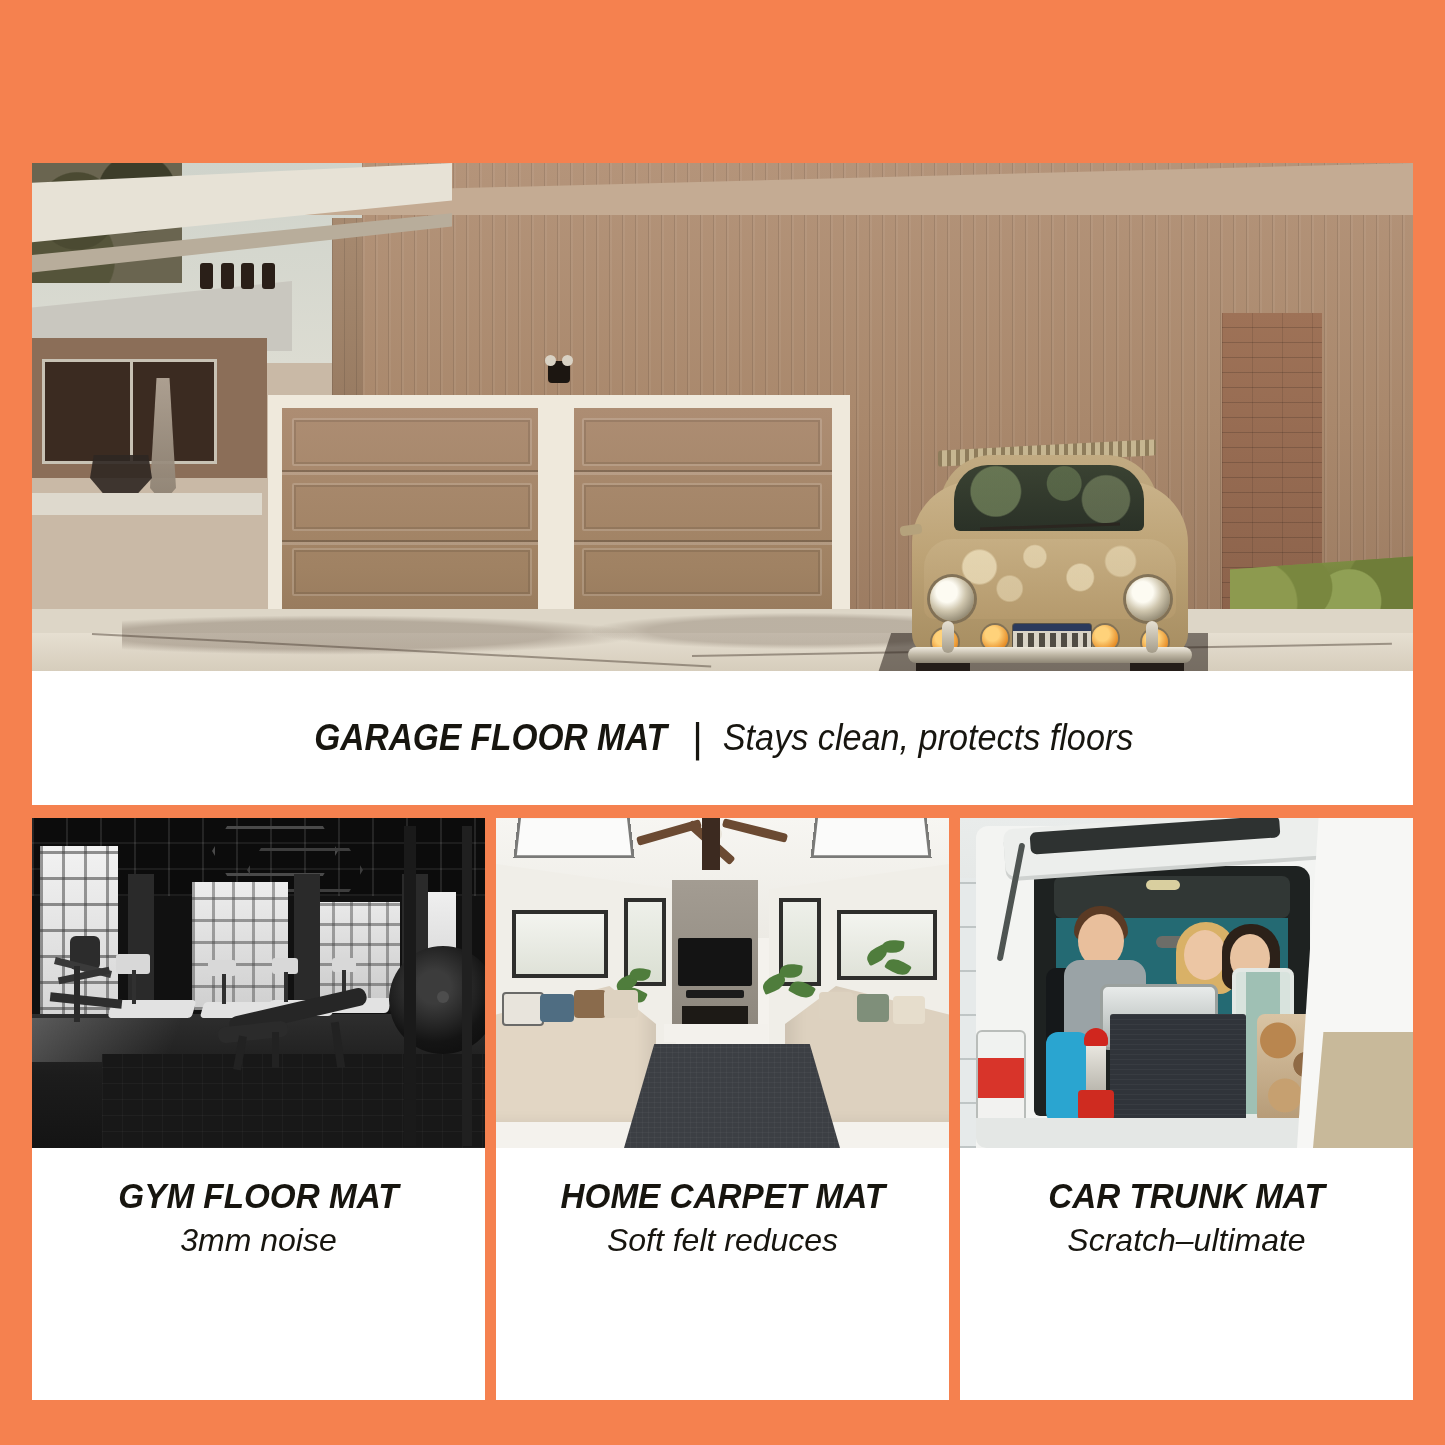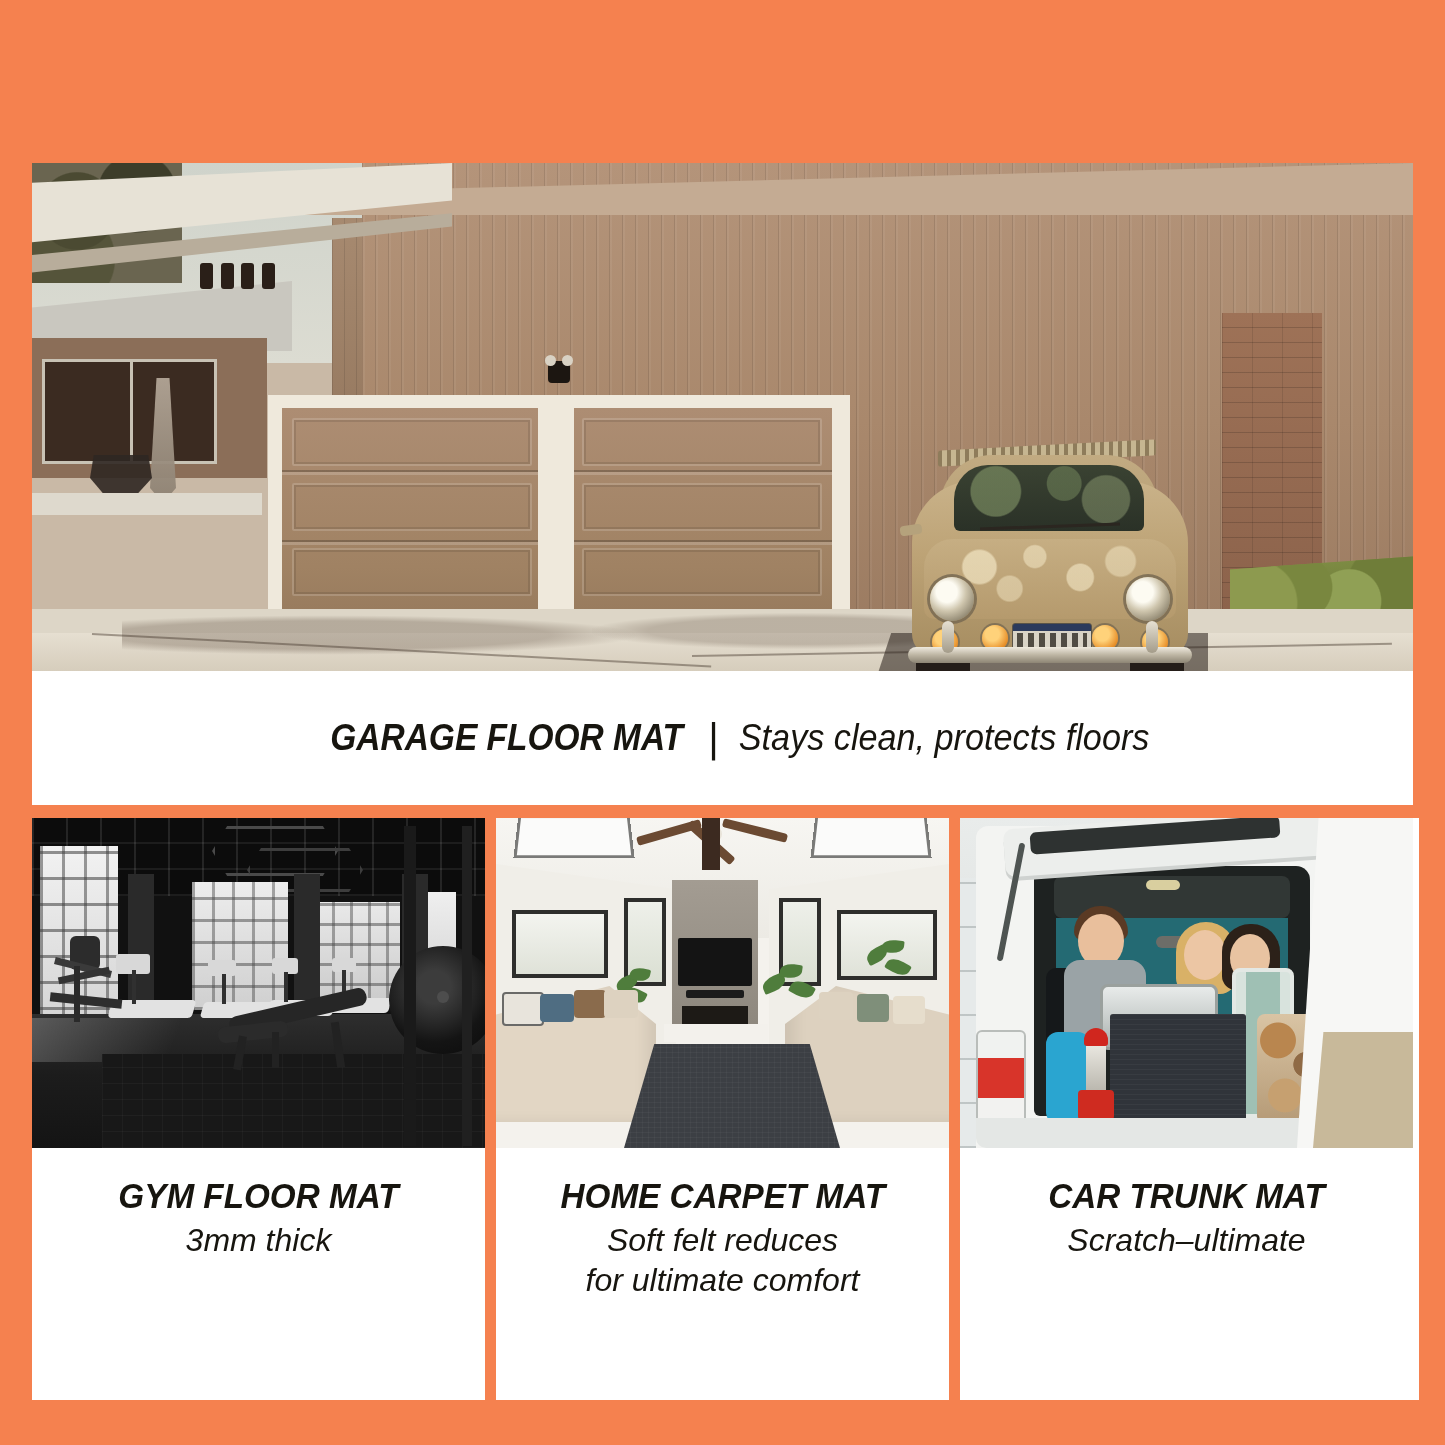--- a/index.html
+++ b/index.html
@@ -28,32 +28,32 @@
   }
 
   
   .hero-card{
     position:absolute;left:32px;top:163px;width:1381px;height:642px;
     background:#fff;overflow:hidden;
   }
   .hero-photo{position:absolute;left:0;top:0;width:1381px;height:508px;overflow:hidden;background:#c9b9a6;}
   .hero-caption{
     position:absolute;left:0;top:508px;width:1381px;height:134px;
-    background:#fff;display:flex;align-items:center;justify-content:center;margin-left:16px;
+    background:#fff;display:flex;align-items:center;justify-content:center;
   }
   .cap-line{display:flex;align-items:center;white-space:nowrap;font-size:36px;color:#17150f;}
   .cap-strong{font-weight:bold;font-style:italic;transform:scaleX(0.93);}
   .cap-sep{font-weight:300;font-style:italic;margin:0 10px 0 12px;font-size:40px;color:#17150f;}
   .cap-reg{font-style:italic;transform:scaleX(0.95);}
 
   
   .card{position:absolute;top:818px;width:453px;height:582px;background:#fff;overflow:hidden;}
   .card.c1{left:32px;}
   .card.c2{left:496px;}
-  .card.c3{left:960px;padding-left:6px;}
+  .card.c3{left:960px;}
   .card-photo{position:absolute;left:0;top:0;width:453px;height:330px;overflow:hidden;}
   .card-caption{
     position:absolute;left:0;top:330px;width:453px;height:282px;background:#fff;
     display:flex;flex-direction:column;align-items:center;justify-content:flex-start;
     padding-top:28px;box-sizing:border-box;
   }
   .card-title{font-size:35px;font-weight:bold;font-style:italic;color:#17150f;transform:scaleX(0.95);white-space:nowrap;margin-bottom:5px;}
   .card-sub{font-size:32px;font-style:italic;color:#17150f;line-height:1.24;white-space:nowrap;}
 
   
@@ -484,21 +484,21 @@
           <div class="leg" style="left:54px;top:40px;width:7px;height:36px;"></div>
         </div>
 
         <div class="gym-plate"></div>
         <div class="gym-frame"></div>
         <div class="gym-frame2"></div>
       </div>
     </div>
     <div class="card-caption">
       <div class="card-title">GYM FLOOR MAT</div>
-      <div class="card-sub">3mm thick</div>
+      <div class="card-sub">3mm noise</div>
     </div>
   </div>
 
   <div class="card c2">
     <div class="card-photo">
       <div class="lr">
         <div class="lr-ceil"></div>
         <div class="lr-sky1"></div>
         <div class="lr-sky2"></div>
         <div class="lr-fan">
@@ -545,21 +545,20 @@
         <div class="pil" style="right:96px;top:174px;width:34px;height:28px;background:#ddd2c0;"></div>
         <div class="pil" style="right:60px;top:176px;width:32px;height:28px;background:#7f8f7a;"></div>
         <div class="pil" style="right:24px;top:178px;width:32px;height:28px;background:#e6ddcc;"></div>
 
         <div class="lr-mat"></div>
       </div>
     </div>
     <div class="card-caption">
       <div class="card-title">HOME CARPET MAT</div>
       <div class="card-sub">Soft felt reduces</div>
-      <div class="card-sub">for ultimate comfort</div>
     </div>
   </div>
 
   <div class="card c3">
     <div class="card-photo">
       <div class="tr">
         <div class="tr-garage"></div>
         <div class="tr-gdoor"></div>
         <div class="tr-body"></div>
         <div class="tr-open"></div>

